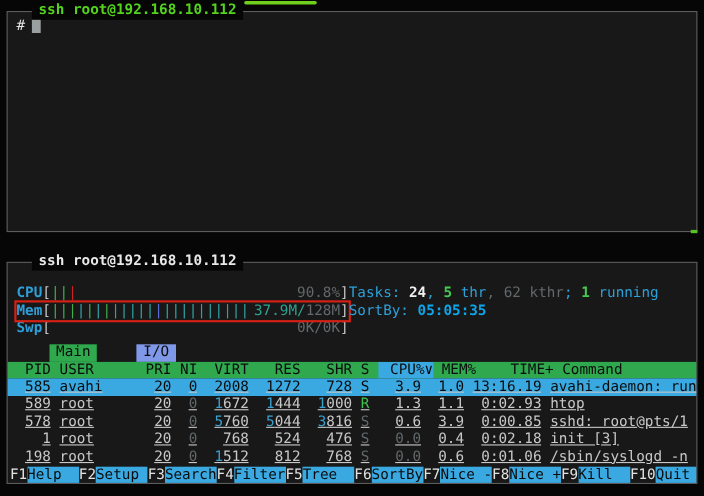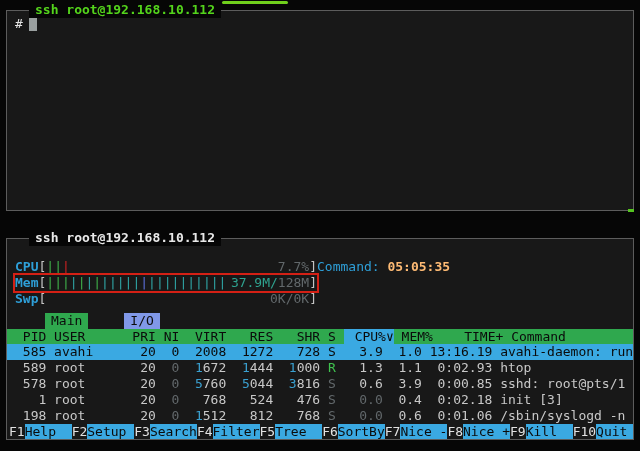--- a/index.html
+++ b/index.html
@@ -34,36 +34,36 @@
   .info{flex:1;}
   .info-line{height:16px;white-space:pre;}
 
   .s-cyan{color:var(--c-cyan,#2e9fd8);}
   .s-bw{color:#f0f0f0;font-weight:bold;}
   .s-bg{color:#46c94f;font-weight:bold;}
   .s-dim{color:#62686b;}
   .s-bc{color:#63bcec;font-weight:bold;}
   .s-c2{color:#2f93cc;}
   .s-teal{color:#2fa390;}
-  .s-bb{color:#fdba74;font-weight:bold;text-align:right;}
+  .s-bb{color:#0ea5e9;font-weight:bold;text-align:right;}
   .s-green{color:#3fc24e;}
   .hl-cyan{color:var(--c-cyan-num,#3aa0d0);}
 
   .spacer{height:6px;}
   .tabs{height:16px;padding-left:10px;display:flex;gap:8px;white-space:pre;}
   .tab{padding:0 6px;color:#0b0b0b;margin-left:28px;}
   .tab.active{background:var(--c-header-green,#2fa84e);}
   .tab.inactive{background:var(--c-tab-blue,#8098e8);}
 
   .grid-row{display:flex;height:16px;white-space:pre;overflow:hidden;padding-left:8px;}
   .grid-row .cell{flex:0 0 auto;overflow:hidden;}
   .hdr-row{background:var(--c-header-green,#2fa84e);color:#0b0b0b;}
   .hdr-row .cell{font-weight:normal;}
   .hdr-row .cell.sortcol{background:var(--c-selection,#3aa9e2);padding-left:11px;}
-  .row{color:#c8c8c8;}
+  .row{color:#c8c8c8;text-decoration:underline;}
   .row.sel{background:var(--c-selection,#3aa9e2);}
   .row.sel .cell, .row.sel .cell span{color:#0b0b0b !important;font-weight:normal;}
 
   .fkeys{margin-top:auto;display:flex;height:16px;white-space:pre;padding-left:2px;overflow:hidden;}
   .fk-item{display:flex;}
   .fk-item:last-child{flex:1;}
   .fk-key{color:#e2e2e2;}
   .fk-label{background:var(--c-selection,#3aa9e2);color:#0b0b0b;}
   .fk-item:last-child .fk-label{flex:1;}
 </style>
@@ -79,26 +79,27 @@
       <span class="prompt">#</span><span class="cursor"></span>
     </div>
     <div class="corner-tick"></div>
   </div>
 
   <div class="pane pane-bottom">
     <span class="pane-title white">ssh root@192.168.10.112</span>
     <div class="htop">
       <div class="meters-info">
         <div class="meters" id="meters">
-            <div class="meter"><span class="m-label">CPU</span><span class="m-brk">[</span><span class="m-bars"><span class="bar-g">|</span><span class="bar-g">|</span><span class="bar-r">|</span></span><span class="m-val"><span class="s-dim">7.7%</span></span><span class="m-brk">]</span></div>
+            <div class="meter"><span class="m-label">CPU</span><span class="m-brk">[</span><span class="m-bars"><span class="bar-g">|</span><span class="bar-g">|</span><span class="bar-r">|</span></span><span class="m-val"><span class="s-dim">90.8%</span></span><span class="m-brk">]</span></div>
             <div class="meter annotated"><span class="m-label">Mem</span><span class="m-brk">[</span><span class="m-bars"><span class="bar-g">|</span><span class="bar-g">|</span><span class="bar-g">|</span><span class="bar-t">|</span><span class="bar-g">|</span><span class="bar-t">|</span><span class="bar-g">|</span><span class="bar-t">|</span><span class="bar-t">|</span><span class="bar-t">|</span><span class="bar-t">|</span><span class="bar-t">|</span><span class="bar-b">|</span><span class="bar-t">|</span><span class="bar-t">|</span><span class="bar-t">|</span><span class="bar-t">|</span><span class="bar-t">|</span><span class="bar-t">|</span><span class="bar-t">|</span><span class="bar-t">|</span><span class="bar-t">|</span><span class="bar-t">|</span></span><span class="m-val"><span class="s-teal">37.9M/</span><span class="s-dim">128M</span></span><span class="m-brk">]</span></div>
             <div class="meter"><span class="m-label">Swp</span><span class="m-brk">[</span><span class="m-bars"></span><span class="m-val"><span class="s-dim">0K/0K</span></span><span class="m-brk">]</span></div>
           </div>
         <div class="info" id="info">
-            <div class="info-line"><span class="s-cyan">Command: </span><span class="s-bb">05:05:35</span></div>
+            <div class="info-line"><span class="s-cyan">Tasks: </span><span class="s-bw">24</span><span class="s-cyan">, </span><span class="s-bg">5</span><span class="s-cyan"> thr</span><span class="s-dim">, 62 kthr</span><span class="s-cyan">; </span><span class="s-bg">1</span><span class="s-cyan"> running</span></div>
+            <div class="info-line"><span class="s-cyan">SortBy: </span><span class="s-bb">05:05:35</span></div>
           </div>
       </div>
       <div class="spacer"></div>
       <div class="tabs" id="tabs"><span class="tab active">Main</span><span class="tab inactive">I/O</span></div>
       <div class="grid-row hdr-row" id="hdr"><span class="cell" style="width: 4ch; text-align: right;">PID</span><span class="cell" style="width: 9ch; text-align: left; padding-left: 1ch;">USER</span><span class="cell" style="width: 4ch; text-align: right;">PRI</span><span class="cell" style="width: 3ch; text-align: right;">NI</span><span class="cell" style="width: 6ch; text-align: right;">VIRT</span><span class="cell" style="width: 6ch; text-align: right;">RES</span><span class="cell" style="width: 6ch; text-align: right;">SHR</span><span class="cell" style="width: 2ch; text-align: left; padding-left: 1ch;">S</span><span class="cell sortcol" style="width: 5ch; text-align: right;">CPU%∨</span><span class="cell" style="width: 5ch; text-align: right;">MEM%</span><span class="cell" style="width: 9ch; text-align: right;">TIME+</span><span class="cell" style="flex: 1 1 auto; text-align: left; padding-left: 1ch;">Command</span></div>
       <div id="rows">
           <div class="grid-row row sel"><span class="cell" style="width: 4ch; text-align: right;">585</span><span class="cell" style="width: 9ch; text-align: left; padding-left: 1ch;">avahi</span><span class="cell" style="width: 4ch; text-align: right;">20</span><span class="cell" style="width: 3ch; text-align: right;">0</span><span class="cell" style="width: 6ch; text-align: right;">2008</span><span class="cell" style="width: 6ch; text-align: right;">1272</span><span class="cell" style="width: 6ch; text-align: right;">728</span><span class="cell" style="width: 2ch; text-align: left; padding-left: 1ch;">S</span><span class="cell" style="width: 5ch; text-align: right;">3.9</span><span class="cell" style="width: 5ch; text-align: right;">1.0</span><span class="cell" style="width: 9ch; text-align: right;">13:16.19</span><span class="cell" style="flex: 1 1 auto; text-align: left; padding-left: 1ch;">avahi-daemon: running</span></div>
           <div class="grid-row row"><span class="cell" style="width: 4ch; text-align: right;">589</span><span class="cell" style="width: 9ch; text-align: left; padding-left: 1ch;">root</span><span class="cell" style="width: 4ch; text-align: right;">20</span><span class="cell s-dim" style="width: 3ch; text-align: right;">0</span><span class="cell" style="width: 6ch; text-align: right;"><span class="hl-cyan">1</span>672</span><span class="cell" style="width: 6ch; text-align: right;"><span class="hl-cyan">1</span>444</span><span class="cell" style="width: 6ch; text-align: right;"><span class="hl-cyan">1</span>000</span><span class="cell s-green" style="width: 2ch; text-align: left; padding-left: 1ch;">R</span><span class="cell" style="width: 5ch; text-align: right;">1.3</span><span class="cell" style="width: 5ch; text-align: right;">1.1</span><span class="cell" style="width: 9ch; text-align: right;">0:02.93</span><span class="cell" style="flex: 1 1 auto; text-align: left; padding-left: 1ch;">htop</span></div>
           <div class="grid-row row"><span class="cell" style="width: 4ch; text-align: right;">578</span><span class="cell" style="width: 9ch; text-align: left; padding-left: 1ch;">root</span><span class="cell" style="width: 4ch; text-align: right;">20</span><span class="cell s-dim" style="width: 3ch; text-align: right;">0</span><span class="cell" style="width: 6ch; text-align: right;"><span class="hl-cyan">5</span>760</span><span class="cell" style="width: 6ch; text-align: right;"><span class="hl-cyan">5</span>044</span><span class="cell" style="width: 6ch; text-align: right;"><span class="hl-cyan">3</span>816</span><span class="cell s-dim" style="width: 2ch; text-align: left; padding-left: 1ch;">S</span><span class="cell" style="width: 5ch; text-align: right;">0.6</span><span class="cell" style="width: 5ch; text-align: right;">3.9</span><span class="cell" style="width: 9ch; text-align: right;">0:00.85</span><span class="cell" style="flex: 1 1 auto; text-align: left; padding-left: 1ch;">sshd: root@pts/1</span></div>
           <div class="grid-row row"><span class="cell" style="width: 4ch; text-align: right;">1</span><span class="cell" style="width: 9ch; text-align: left; padding-left: 1ch;">root</span><span class="cell" style="width: 4ch; text-align: right;">20</span><span class="cell s-dim" style="width: 3ch; text-align: right;">0</span><span class="cell" style="width: 6ch; text-align: right;">768</span><span class="cell" style="width: 6ch; text-align: right;">524</span><span class="cell" style="width: 6ch; text-align: right;">476</span><span class="cell s-dim" style="width: 2ch; text-align: left; padding-left: 1ch;">S</span><span class="cell s-dim" style="width: 5ch; text-align: right;">0.0</span><span class="cell" style="width: 5ch; text-align: right;">0.4</span><span class="cell" style="width: 9ch; text-align: right;">0:02.18</span><span class="cell" style="flex: 1 1 auto; text-align: left; padding-left: 1ch;">init [3]</span></div>

